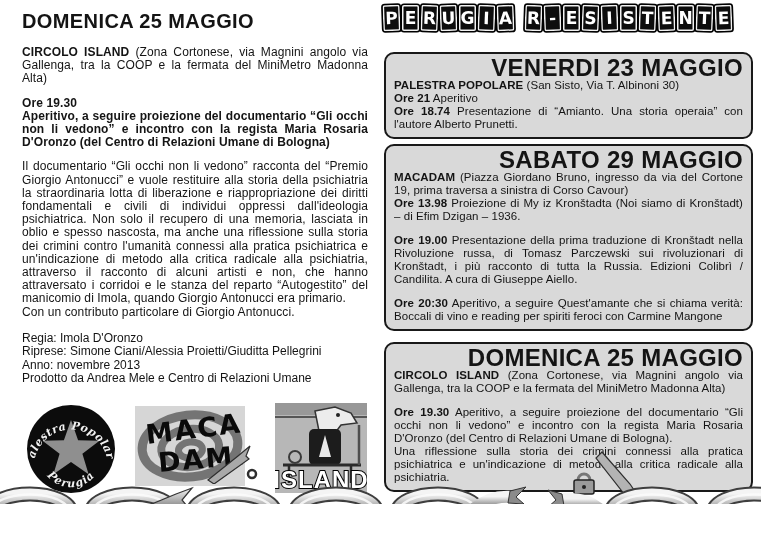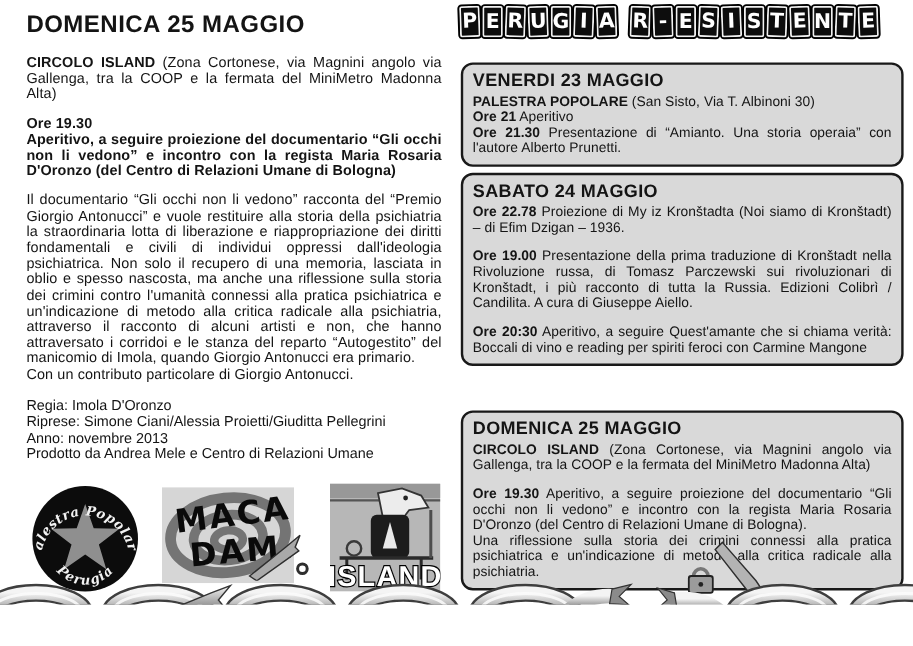--- a/index.html
+++ b/index.html
@@ -15,21 +15,21 @@
   
   .gheader{position:absolute;left:382px;top:5px;width:376px;white-space:nowrap;}
   .tile{display:inline-block;width:17px;height:26px;line-height:27px;margin:0 1px;
         background:#0d0d0d;color:#fff;font-weight:bold;font-size:17px;text-align:center;
         font-family:"DejaVu Sans",sans-serif;border-radius:2px;
         box-shadow:inset 0 0 0 1.5px #f2f2f2,0 0 0 1.5px #000;}
   .hspace{display:inline-block;width:9px;}
   
   .ebox{position:absolute;left:384px;width:369px;box-sizing:border-box;background:#d9d9d9;
         border:2px solid #191919;border-radius:10px;padding:2px 8px 6px 8px;}
-  .ebox .t{font-size:15px;font-weight:bold;text-align:left;line-height:23px;letter-spacing:.3px;margin:0;}
+  .ebox .t{font-size:24px;font-weight:bold;text-align:right;line-height:23px;letter-spacing:.3px;margin:0;}
   .ebox p{margin:0;text-align:justify;font-size:11.5px;line-height:13px;letter-spacing:.05px;}
   .ebox p.sp{margin-top:11px;}
   #box1{top:52px;} #box2{top:144px;} #box3{top:342px;}
   
   .logo{position:absolute;}
   #palestra{left:22px;top:404px;}
   #macadam{left:135px;top:406px;}
   #island{left:275px;top:403px;}
   .deco{position:absolute;}
   .chain{position:absolute;left:0;top:486px;}
@@ -51,26 +51,27 @@
       <div>Prodotto da Andrea Mele e Centro di Relazioni Umane</div>
     </div>
   </section>
 
   <header class="gheader"><span class="tile" style="transform: rotate(-2deg);">P</span><span class="tile" style="transform: rotate(0deg);">E</span><span class="tile" style="transform: rotate(2deg);">R</span><span class="tile" style="transform: rotate(-2deg);">U</span><span class="tile" style="transform: rotate(0deg);">G</span><span class="tile" style="transform: rotate(2deg);">I</span><span class="tile" style="transform: rotate(-2deg);">A</span><span class="hspace"></span><span class="tile" style="transform: rotate(2deg);">R</span><span class="tile" style="transform: rotate(-2deg);">-</span><span class="tile" style="transform: rotate(0deg);">E</span><span class="tile" style="transform: rotate(2deg);">S</span><span class="tile" style="transform: rotate(-2deg);">I</span><span class="tile" style="transform: rotate(0deg);">S</span><span class="tile" style="transform: rotate(2deg);">T</span><span class="tile" style="transform: rotate(-2deg);">E</span><span class="tile" style="transform: rotate(0deg);">N</span><span class="tile" style="transform: rotate(2deg);">T</span><span class="tile" style="transform: rotate(-2deg);">E</span></header>
 
   <section class="ebox" id="box1">
     <h2 class="t">VENERDI 23 MAGGIO</h2>
     <p><b>PALESTRA POPOLARE</b> <span>(San Sisto, Via T. Albinoni 30)</span></p>
     <p><b>Ore 21</b> <span>Aperitivo</span></p>
-    <p><b>Ore 21.30</b> <span>Presentazione di “Amianto. Una storia operaia” con l'autore Alberto Prunetti.</span></p>
+    <p><b>Ore 18.74</b> <span>Presentazione di “Amianto. Una storia operaia” con l'autore Alberto Prunetti.</span></p>
   </section>
 
   <section class="ebox" id="box2">
-    <h2 class="t">SABATO 24 MAGGIO</h2>
-    <p><b>Ore 22.78</b> <span>Proiezione di My iz Kronštadta (Noi siamo di Kronštadt) – di Efim Dzigan – 1936.</span></p>
+    <h2 class="t">SABATO 29 MAGGIO</h2>
+    <p><b>MACADAM</b> <span>(Piazza Giordano Bruno, ingresso da via del Cortone 19, prima traversa a sinistra di Corso Cavour)</span></p>
+    <p><b>Ore 13.98</b> <span>Proiezione di My iz Kronštadta (Noi siamo di Kronštadt) – di Efim Dzigan – 1936.</span></p>
     <p class="sp"><b>Ore 19.00</b> <span>Presentazione della prima traduzione di Kronštadt nella Rivoluzione russa, di Tomasz Parczewski sui rivoluzionari di Kronštadt, i più racconto di tutta la Russia. Edizioni Colibrì / Candilita. A cura di Giuseppe Aiello.</span></p>
     <p class="sp"><b>Ore 20:30</b> <span>Aperitivo, a seguire Quest'amante che si chiama verità: Boccali di vino e reading per spiriti feroci con Carmine Mangone</span></p>
   </section>
 
   <section class="ebox" id="box3">
     <h2 class="t">DOMENICA 25 MAGGIO</h2>
     <p><b>CIRCOLO ISLAND</b> <span>(Zona Cortonese, via Magnini angolo via Gallenga, tra la COOP e la fermata del MiniMetro Madonna Alta)</span></p>
     <p class="sp"><b>Ore 19.30</b> <span>Aperitivo, a seguire proiezione del documentario “Gli occhi non li vedono” e incontro con la regista Maria Rosaria D'Oronzo (del Centro di Relazioni Umane di Bologna).</span></p>
     <p>Una riflessione sulla storia dei crimini connessi alla pratica psichiatrica e un'indicazione di metodo alla critica radicale alla psichiatria.</p>
   </section>

